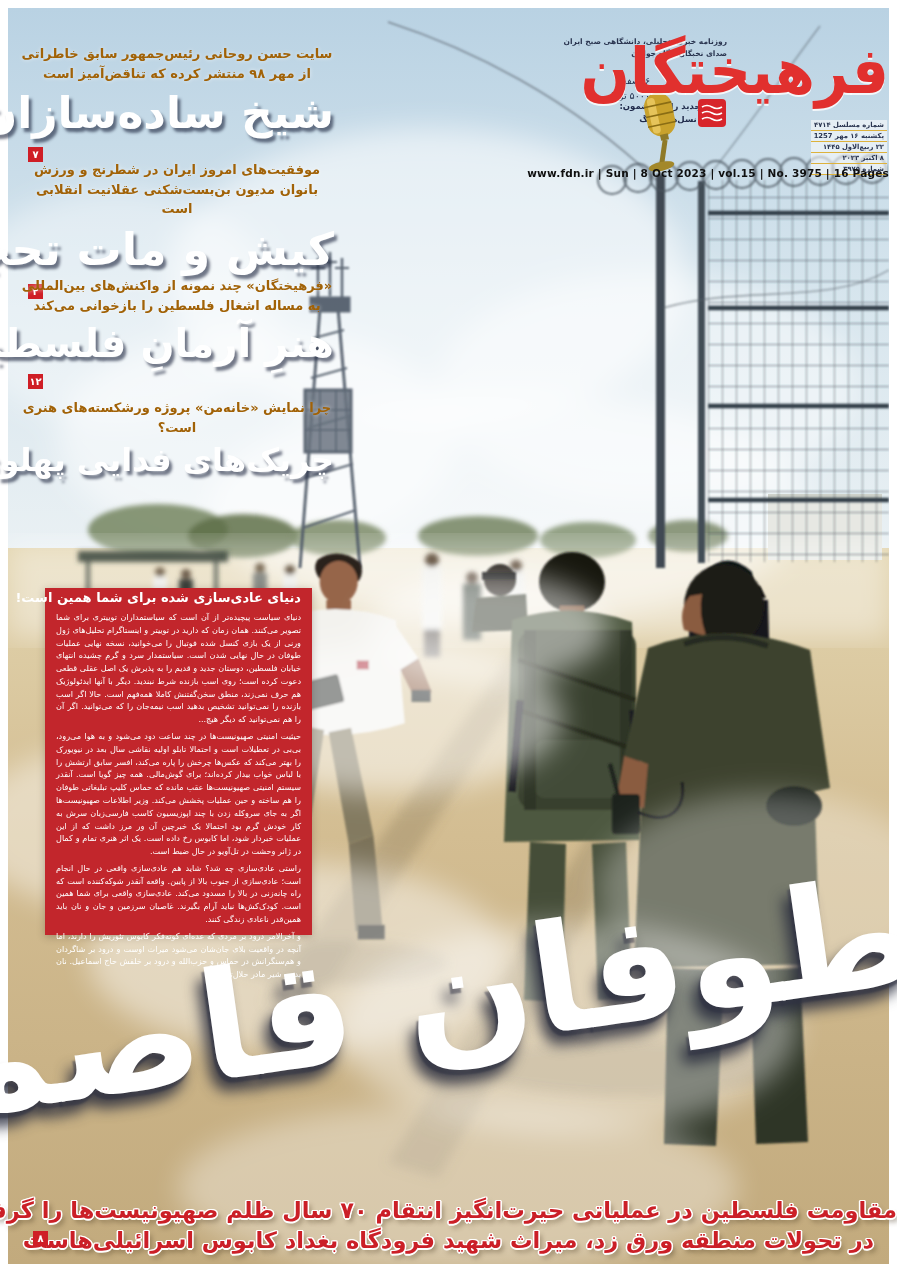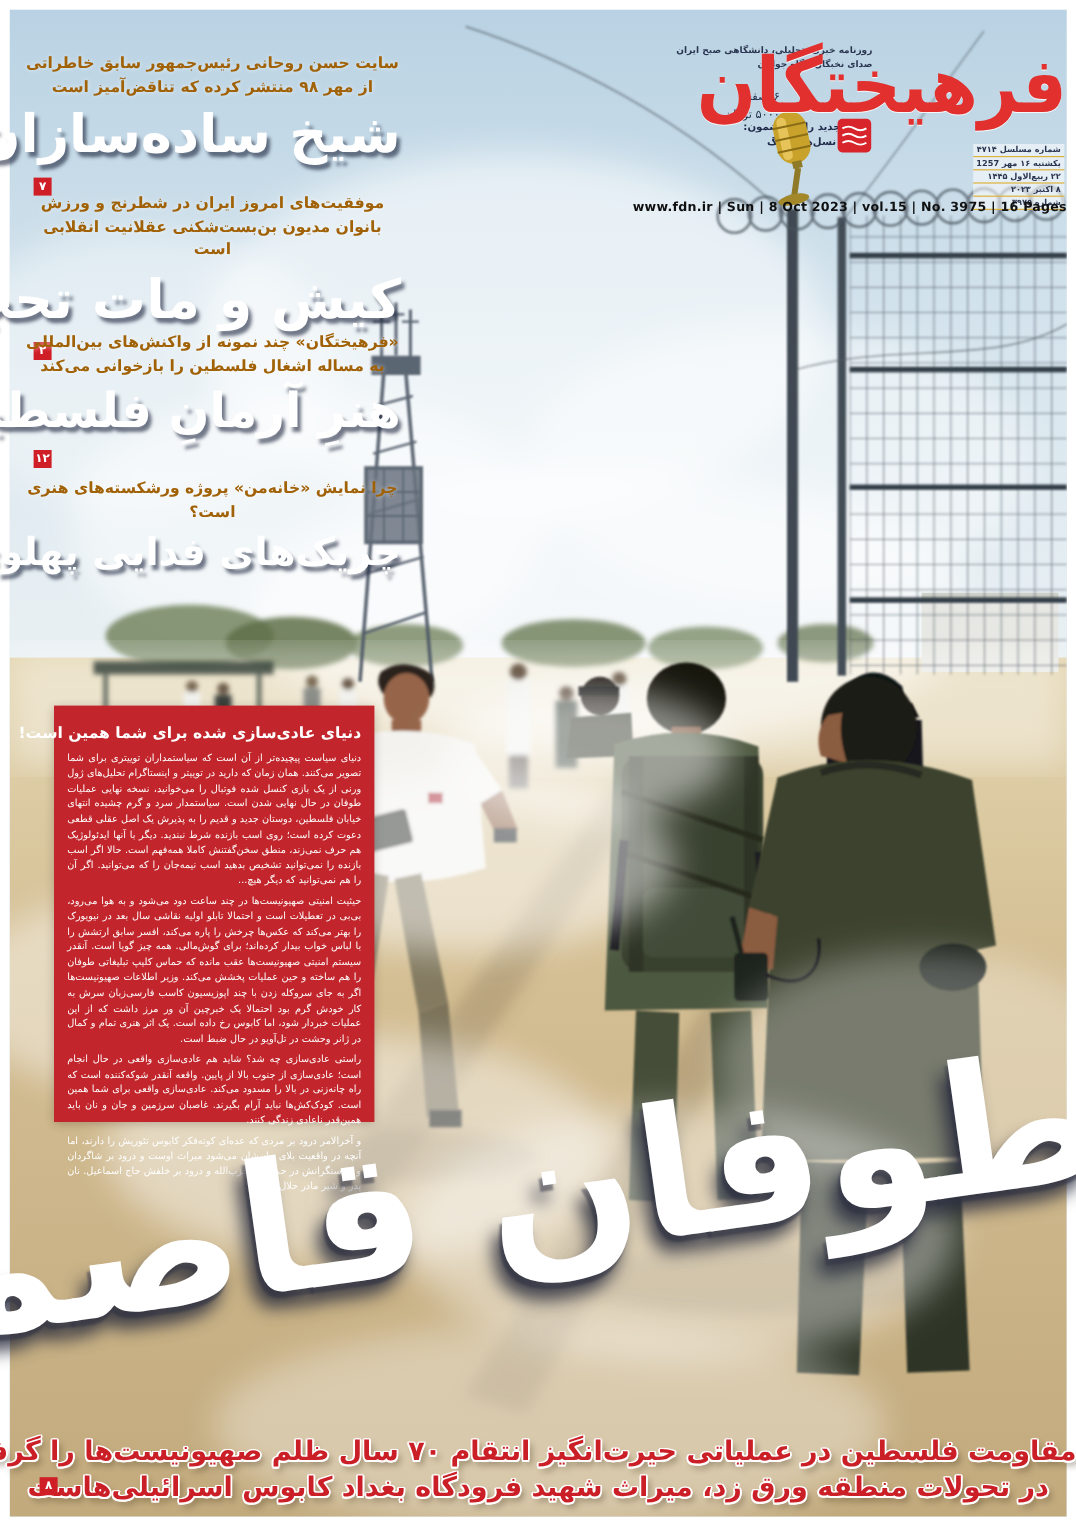--- a/index.html
+++ b/index.html
@@ -37,21 +37,21 @@
   .hl-title{margin:0;color:#fff;font-weight:bold;white-space:nowrap;line-height:1.2;
             text-shadow:3px 4px 3px rgba(23,32,56,.6);}
   .hl1 .hl-title{font-size:44px}.hl2 .hl-title{font-size:45px}
   .hl3 .hl-title{font-size:40px}.hl4 .hl-title{font-size:32px}
   .badge-row{text-align:left;margin:3px 8px 0;}
   .page-badge{display:inline-block;width:15px;height:15px;line-height:15px;text-align:center;
               background:#cf1e26;color:#fff;font-size:10px;font-weight:bold;}
 
   
   .red-box{position:absolute;left:45px;top:588px;width:267px;height:347px;z-index:4;
-           background:#c2262c;color:#fff;direction:rtl;padding:16px 11px;box-sizing:border-box;
+           background:#c2262c;color:#fff;direction:rtl;padding:2px 11px;box-sizing:border-box;
            box-shadow:0 2px 8px rgba(60,40,30,.3);}
   .red-box h3{margin:0 0 6px;font-size:13px;font-weight:bold;white-space:nowrap;text-align:right;}
   .red-box p{margin:0 0 4px;font-size:8.1px;line-height:1.58;text-align:justify;}
 
   
   .main-headline{position:absolute;left:-25px;right:-25px;top:908px;margin:0;z-index:5;
                  text-align:center;direction:rtl;white-space:nowrap;
                  font-size:150px;font-weight:bold;color:#fff;letter-spacing:-4px;
                  transform:rotate(-8deg);
                  text-shadow:-9px 13px 14px rgba(40,44,60,.85), -3px 5px 2px rgba(70,70,85,.6);}

